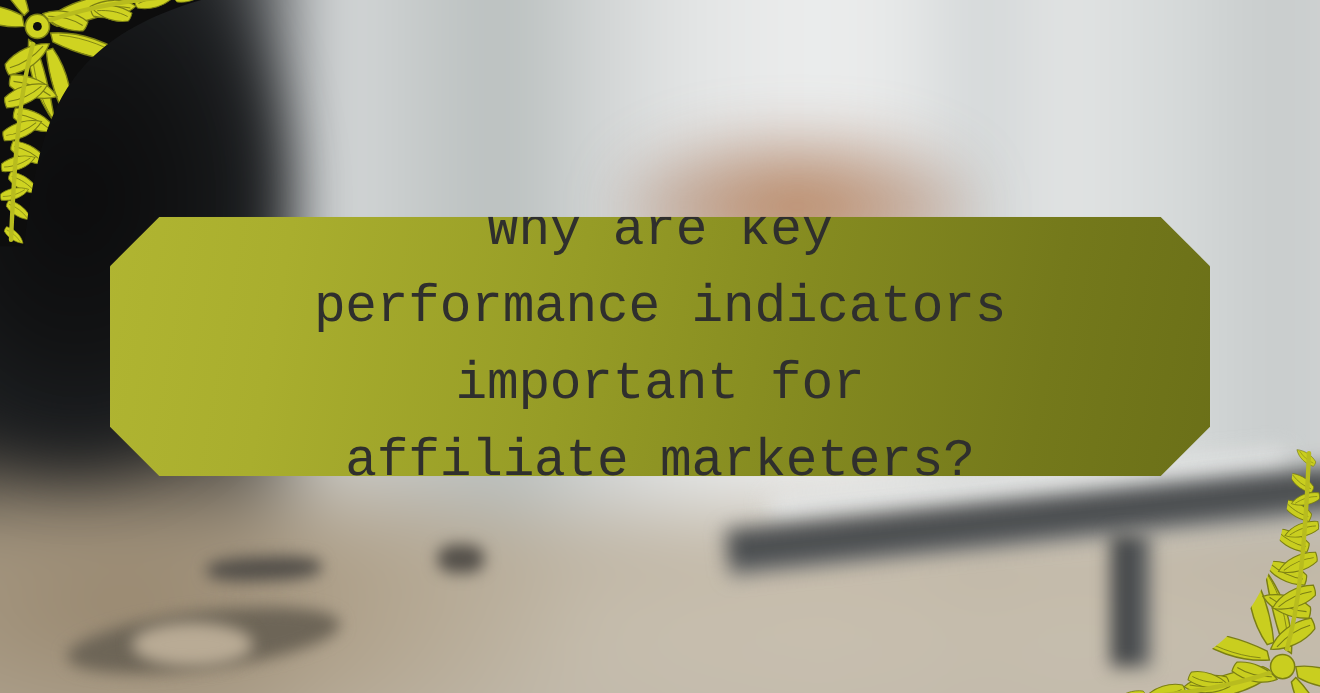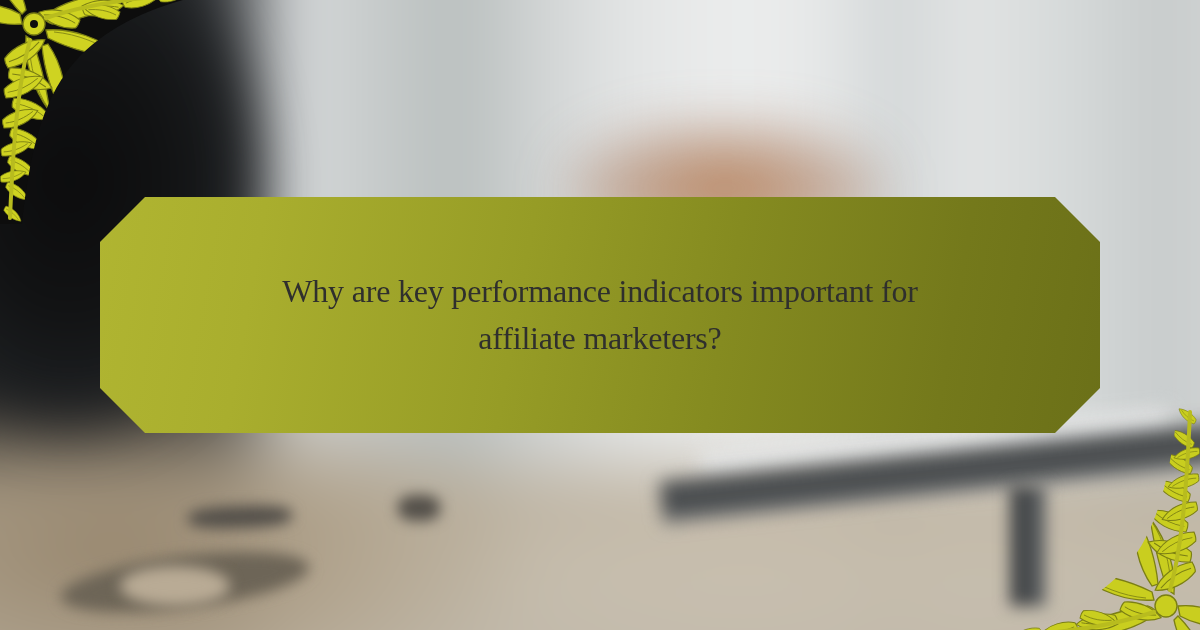--- a/index.html
+++ b/index.html
@@ -136,23 +136,23 @@
     -webkit-clip-path: polygon(45px 0, calc(100% - 45px) 0, 100% 45px, 100% calc(100% - 45px), calc(100% - 45px) 100%, 45px 100%, 0 calc(100% - 45px), 0 45px);
     clip-path: polygon(45px 0, calc(100% - 45px) 0, 100% 45px, 100% calc(100% - 45px), calc(100% - 45px) 100%, 45px 100%, 0 calc(100% - 45px), 0 45px);
     display: flex;
     align-items: center;
     justify-content: center;
   }
   #headline {
     margin: 0;
     padding: 0 70px;
     text-align: center;
-    font-family: Liberation Serif, serif;
+    font-family: Liberation Mono, monospace;
     font-weight: 400;
-    font-size: 32px;
+    font-size: 48px;
     line-height: 1.46;
     letter-spacing: -0.2px;
     color: #2f2f2d;
     max-width: 640px;
   }
 </style>
 </head>
 <body>
 
 <div id="card">

